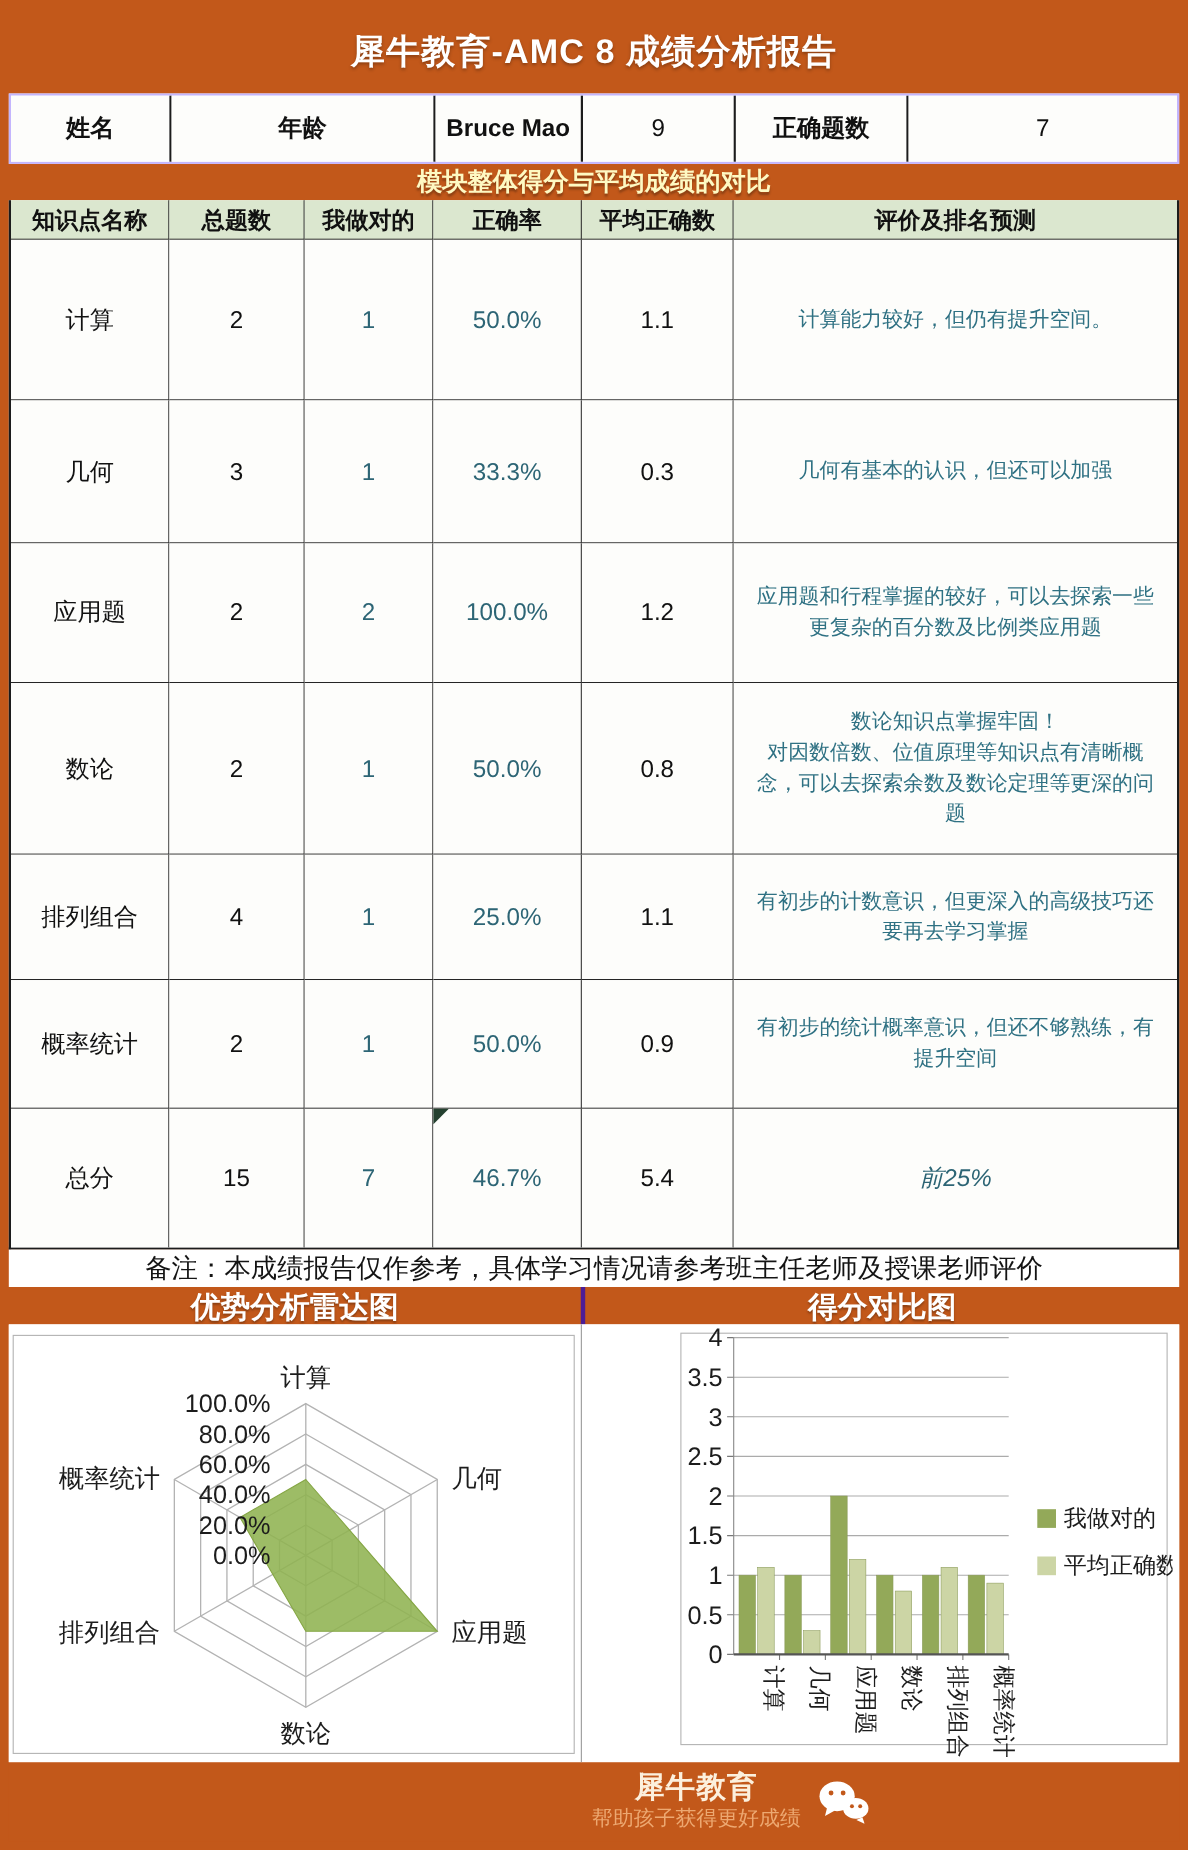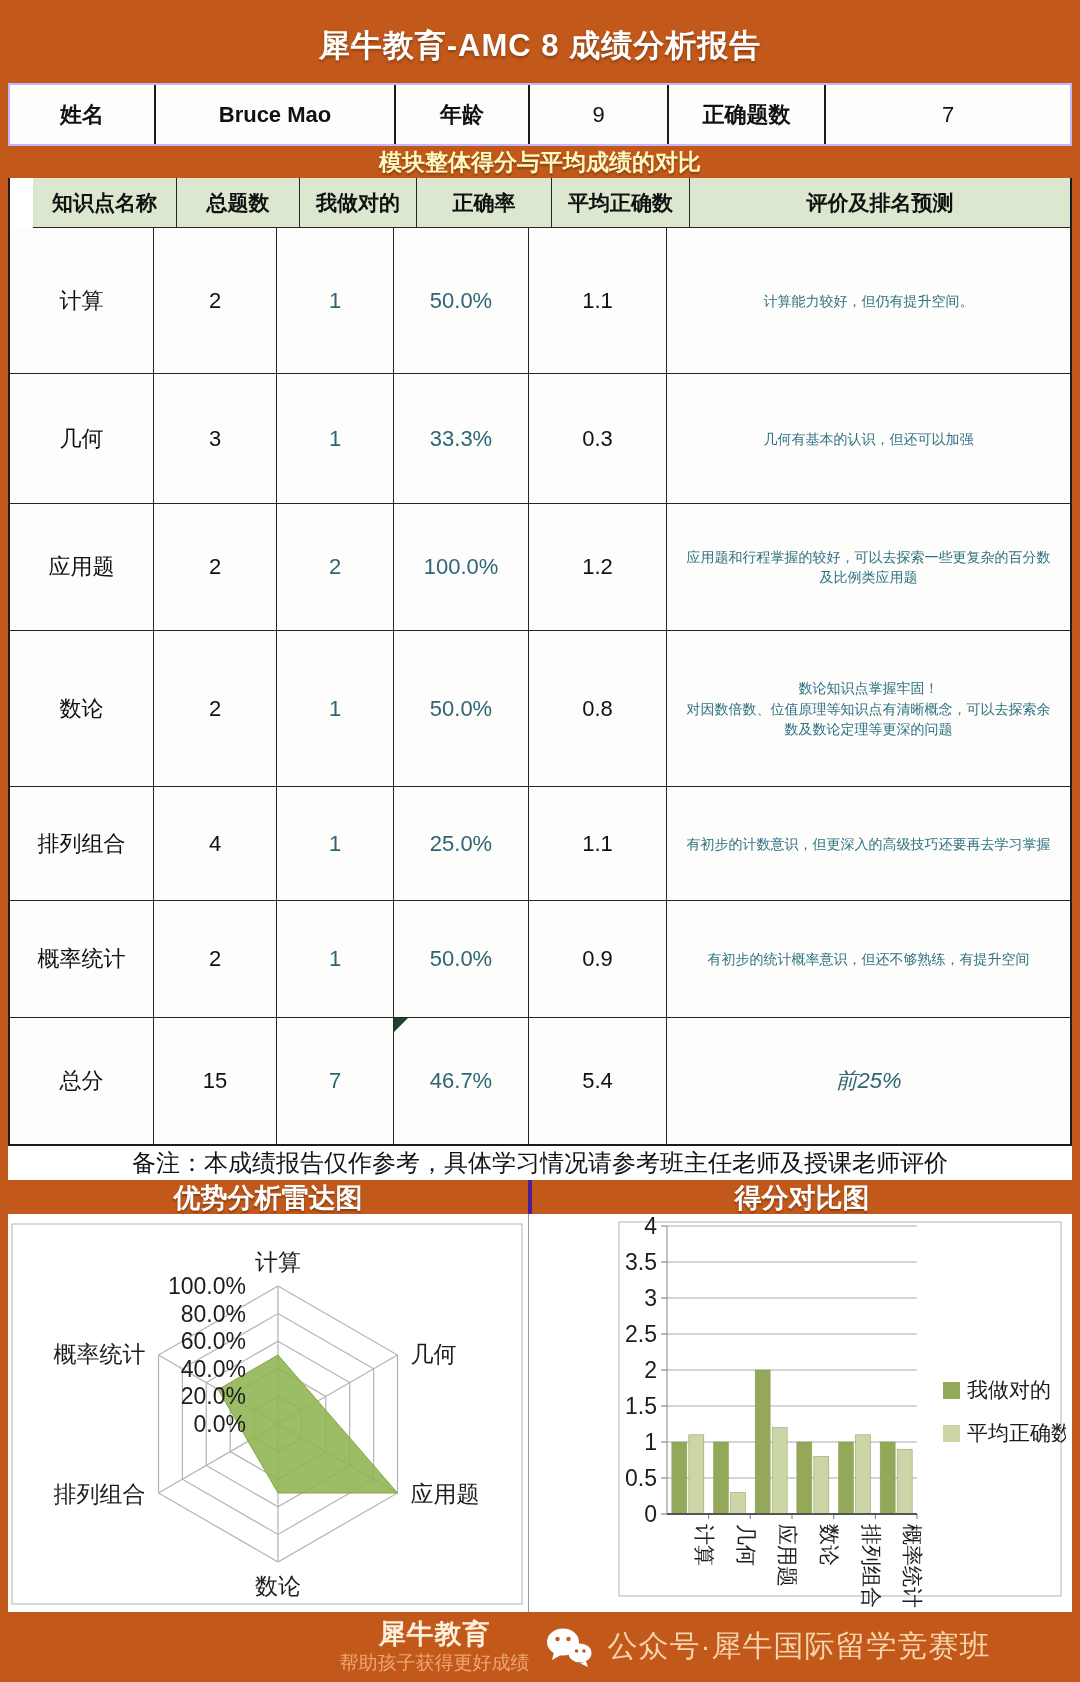--- a/index.html
+++ b/index.html
@@ -22,24 +22,24 @@
   .section-band{height:33px;display:flex;align-items:center;justify-content:center;
     color:#fef9c3;font-size:23px;font-weight:bold;text-shadow:0 2px 2px rgba(0,0,0,.3);}
   
   .ttable{border:2px solid #1c1c1c;border-top:none;background:#fff;--cols:144px 123px 117px 135px 138px 1fr;}
   .trow{display:grid;grid-template-columns:var(--cols);}
   .tcell{display:flex;align-items:center;justify-content:center;text-align:center;
     border-right:1.5px solid #252525;border-bottom:1.5px solid #252525;background:#fdfdfb;
     font-size:22px;position:relative;}
   .trow .tcell:last-child{border-right:none;}
   .trow:last-child .tcell{border-bottom:none;}
-  .thead{height:50px;margin-left:23px;}
+  .thead{height:36px;}
   .thead .tcell{background:#dbe7cf;font-weight:bold;font-size:21px;}
   .teal{color:#2d6575;}
-  .comment{font-size:14px;line-height:1.45;color:#2f7183;padding:6px 16px;
+  .comment{font-size:19px;line-height:1.45;color:#2f7183;padding:6px 16px;
     white-space:pre-line;}
   .corner-marker{position:absolute;top:0;left:0;width:0;height:0;
     border-top:14px solid #24402f;border-right:14px solid transparent;}
   .note{height:34px;background:#fff;display:flex;align-items:center;justify-content:center;
     font-size:24px;color:#141414;}
   .chart-band{height:34px;display:grid;grid-template-columns:520px 1fr;}
   .chart-band > div{display:flex;align-items:center;justify-content:center;color:#fff;
     font-size:27px;font-weight:bold;text-shadow:0 2px 2px rgba(0,0,0,.3);}
   .chart-band .right{border-left:4px solid #4c1d95;}
   .charts{height:398px;display:grid;grid-template-columns:520px 1fr;background:#fff;}
@@ -57,22 +57,22 @@
 </style>
 </head>
 <body>
 
 <div class="page">
 
   <div class="title-band">犀牛教育-AMC 8 成绩分析报告</div>
 
   <div class="info-row">
     <div class="info-cell info-label">姓名</div>
+    <div class="info-cell info-label">年龄</div>
     <div class="info-cell info-name">Bruce Mao</div>
-    <div class="info-cell info-label">年龄</div>
     <div class="info-cell">9</div>
     <div class="info-cell info-label">正确题数</div>
     <div class="info-cell">7</div>
   </div>
 
   <div class="section-band">模块整体得分与平均成绩的对比</div>
 
   <div class="ttable">
     <div class="trow thead">
       <div class="tcell">知识点名称</div>
@@ -251,16 +251,15 @@
     <svg width="50" height="44" viewBox="0 0 50 44">
       <ellipse cx="19" cy="17" rx="16" ry="13.5" fill="#ffffff"></ellipse>
       <path d="M10 27 L8 35 L17 30 Z" fill="#ffffff"></path>
       <circle cx="13.5" cy="14" r="2.2" fill="#c2581a"></circle>
       <circle cx="24.5" cy="14" r="2.2" fill="#c2581a"></circle>
       <ellipse cx="36" cy="28" rx="11.5" ry="9.5" fill="#ffffff"></ellipse>
       <path d="M42 36 L44 42 L36.5 38.5 Z" fill="#ffffff"></path>
       <circle cx="32.5" cy="26" r="1.8" fill="#c2581a"></circle>
       <circle cx="40" cy="26" r="1.8" fill="#c2581a"></circle>
     </svg>
-    <div class="account">公众号·犀牛国际留学竞赛班</div>
   </div>
 
 </div>
 
 </body></html>

